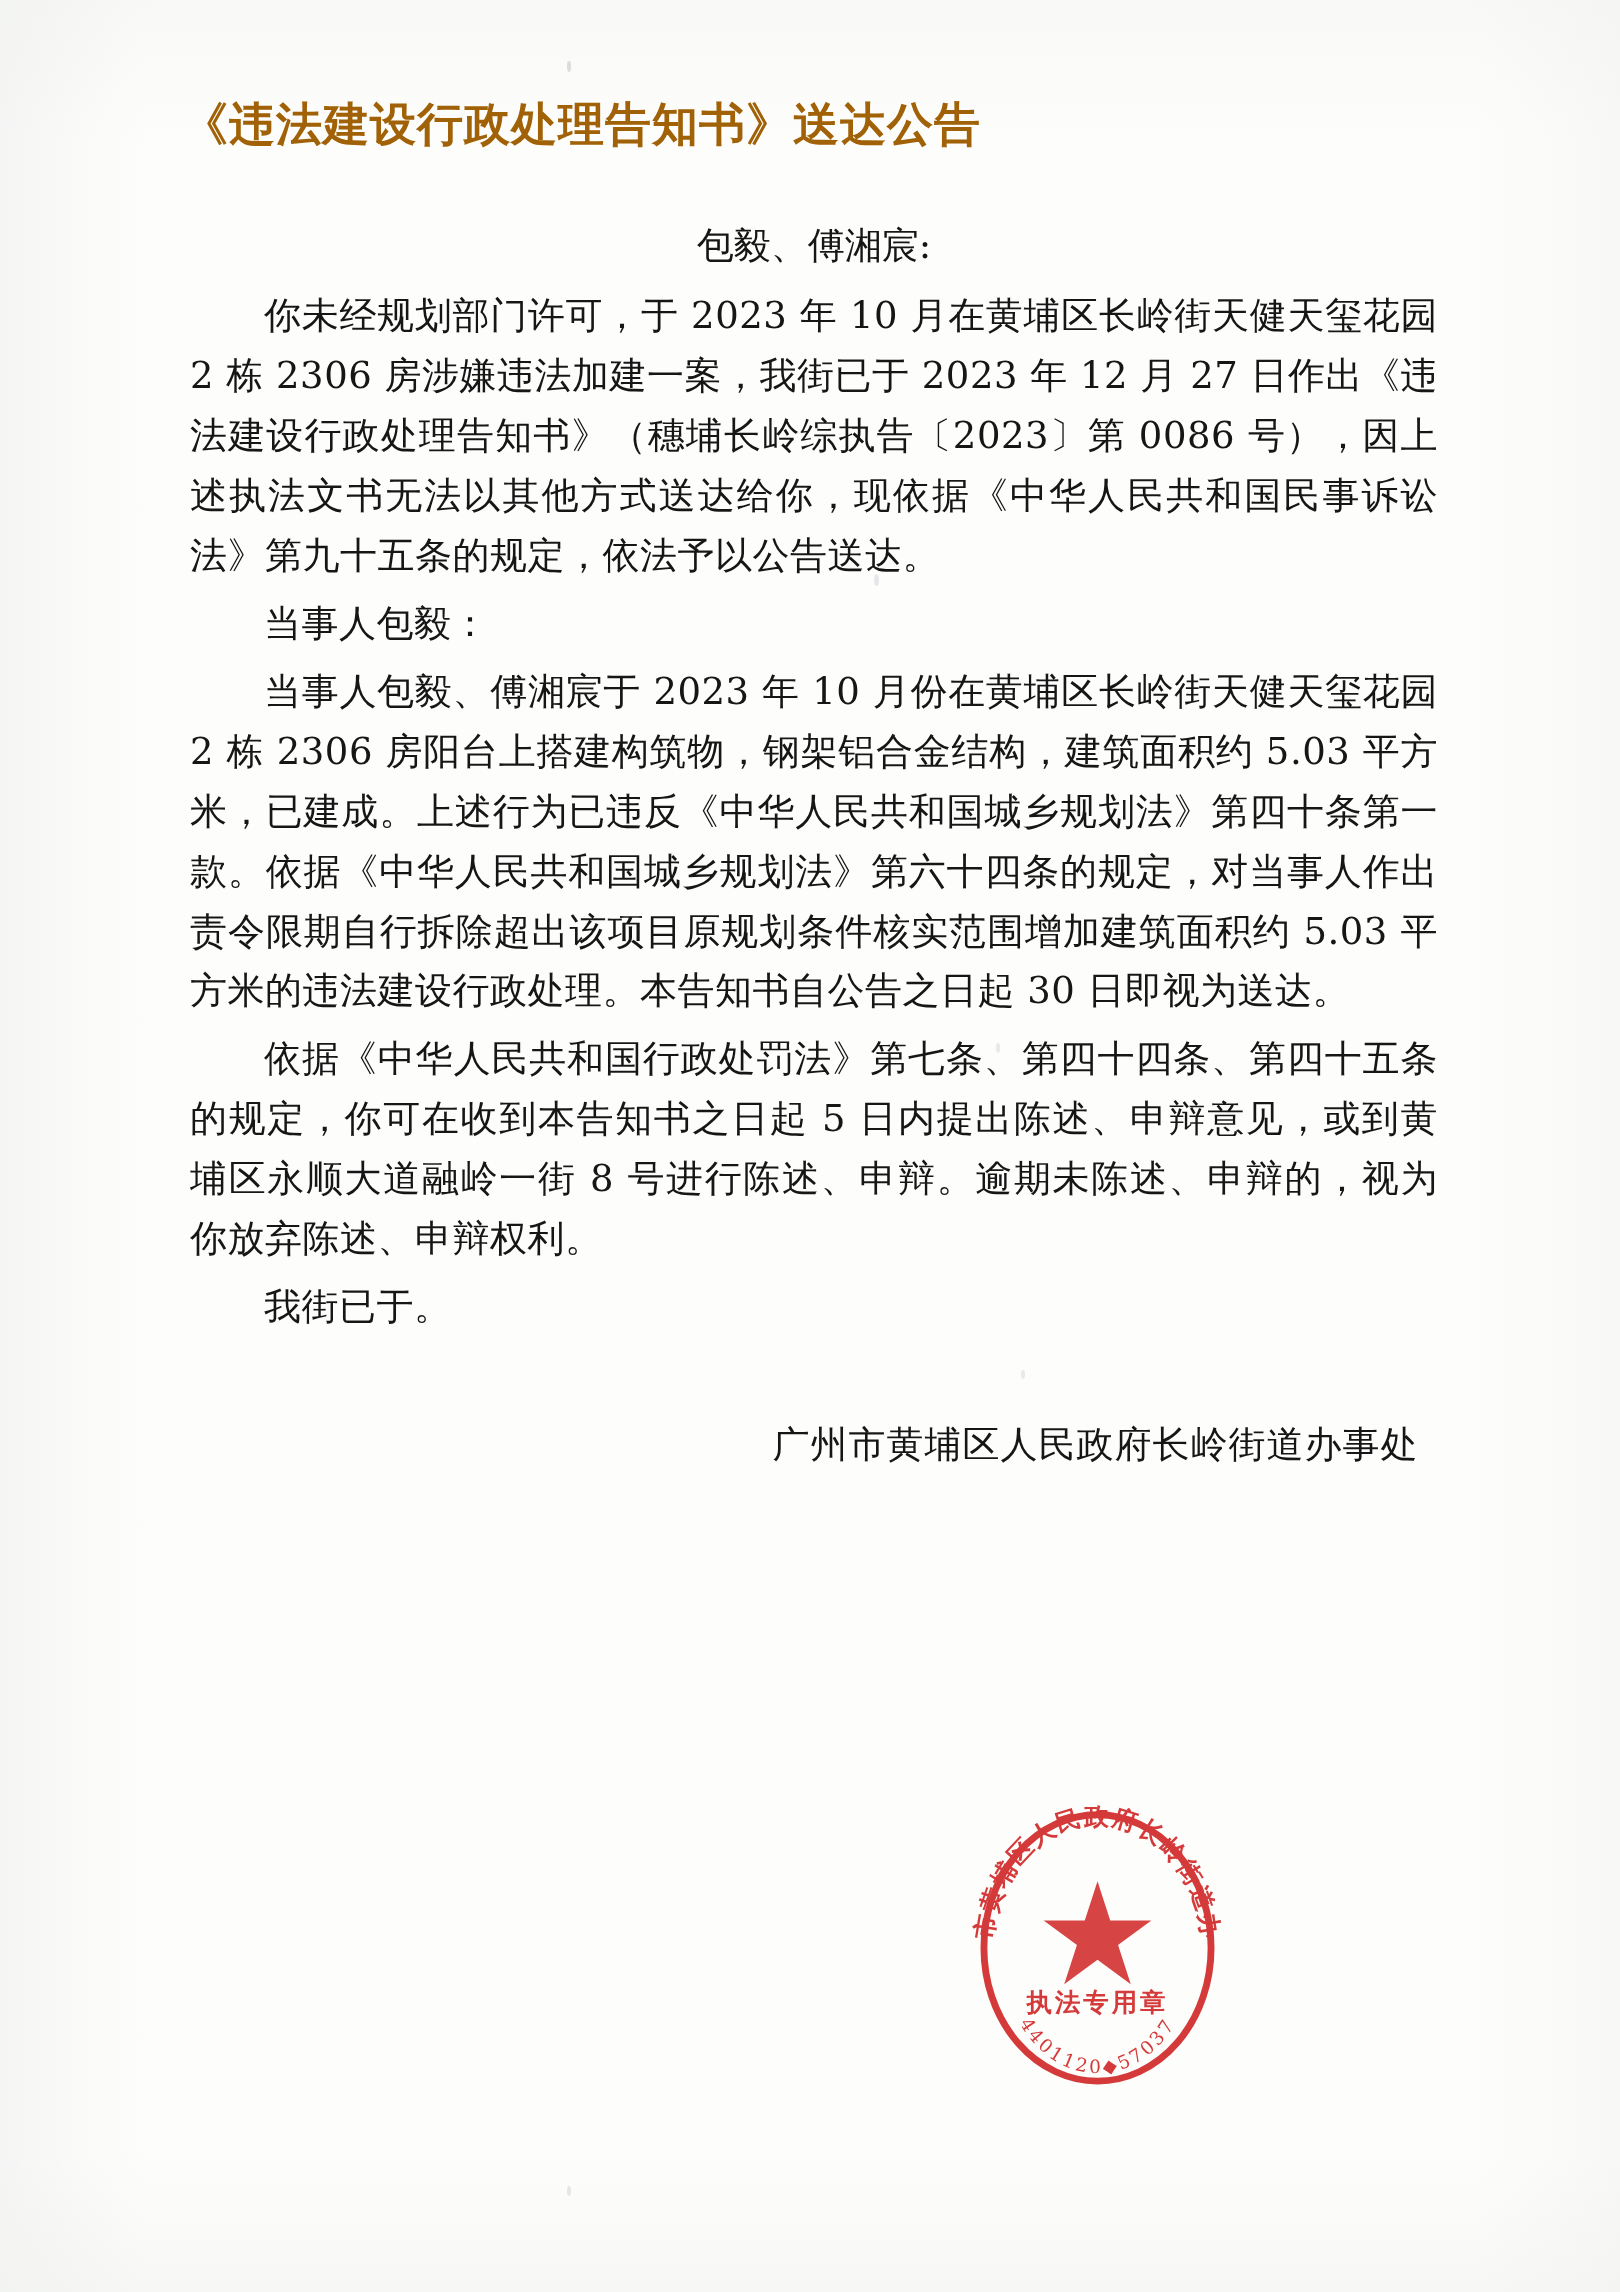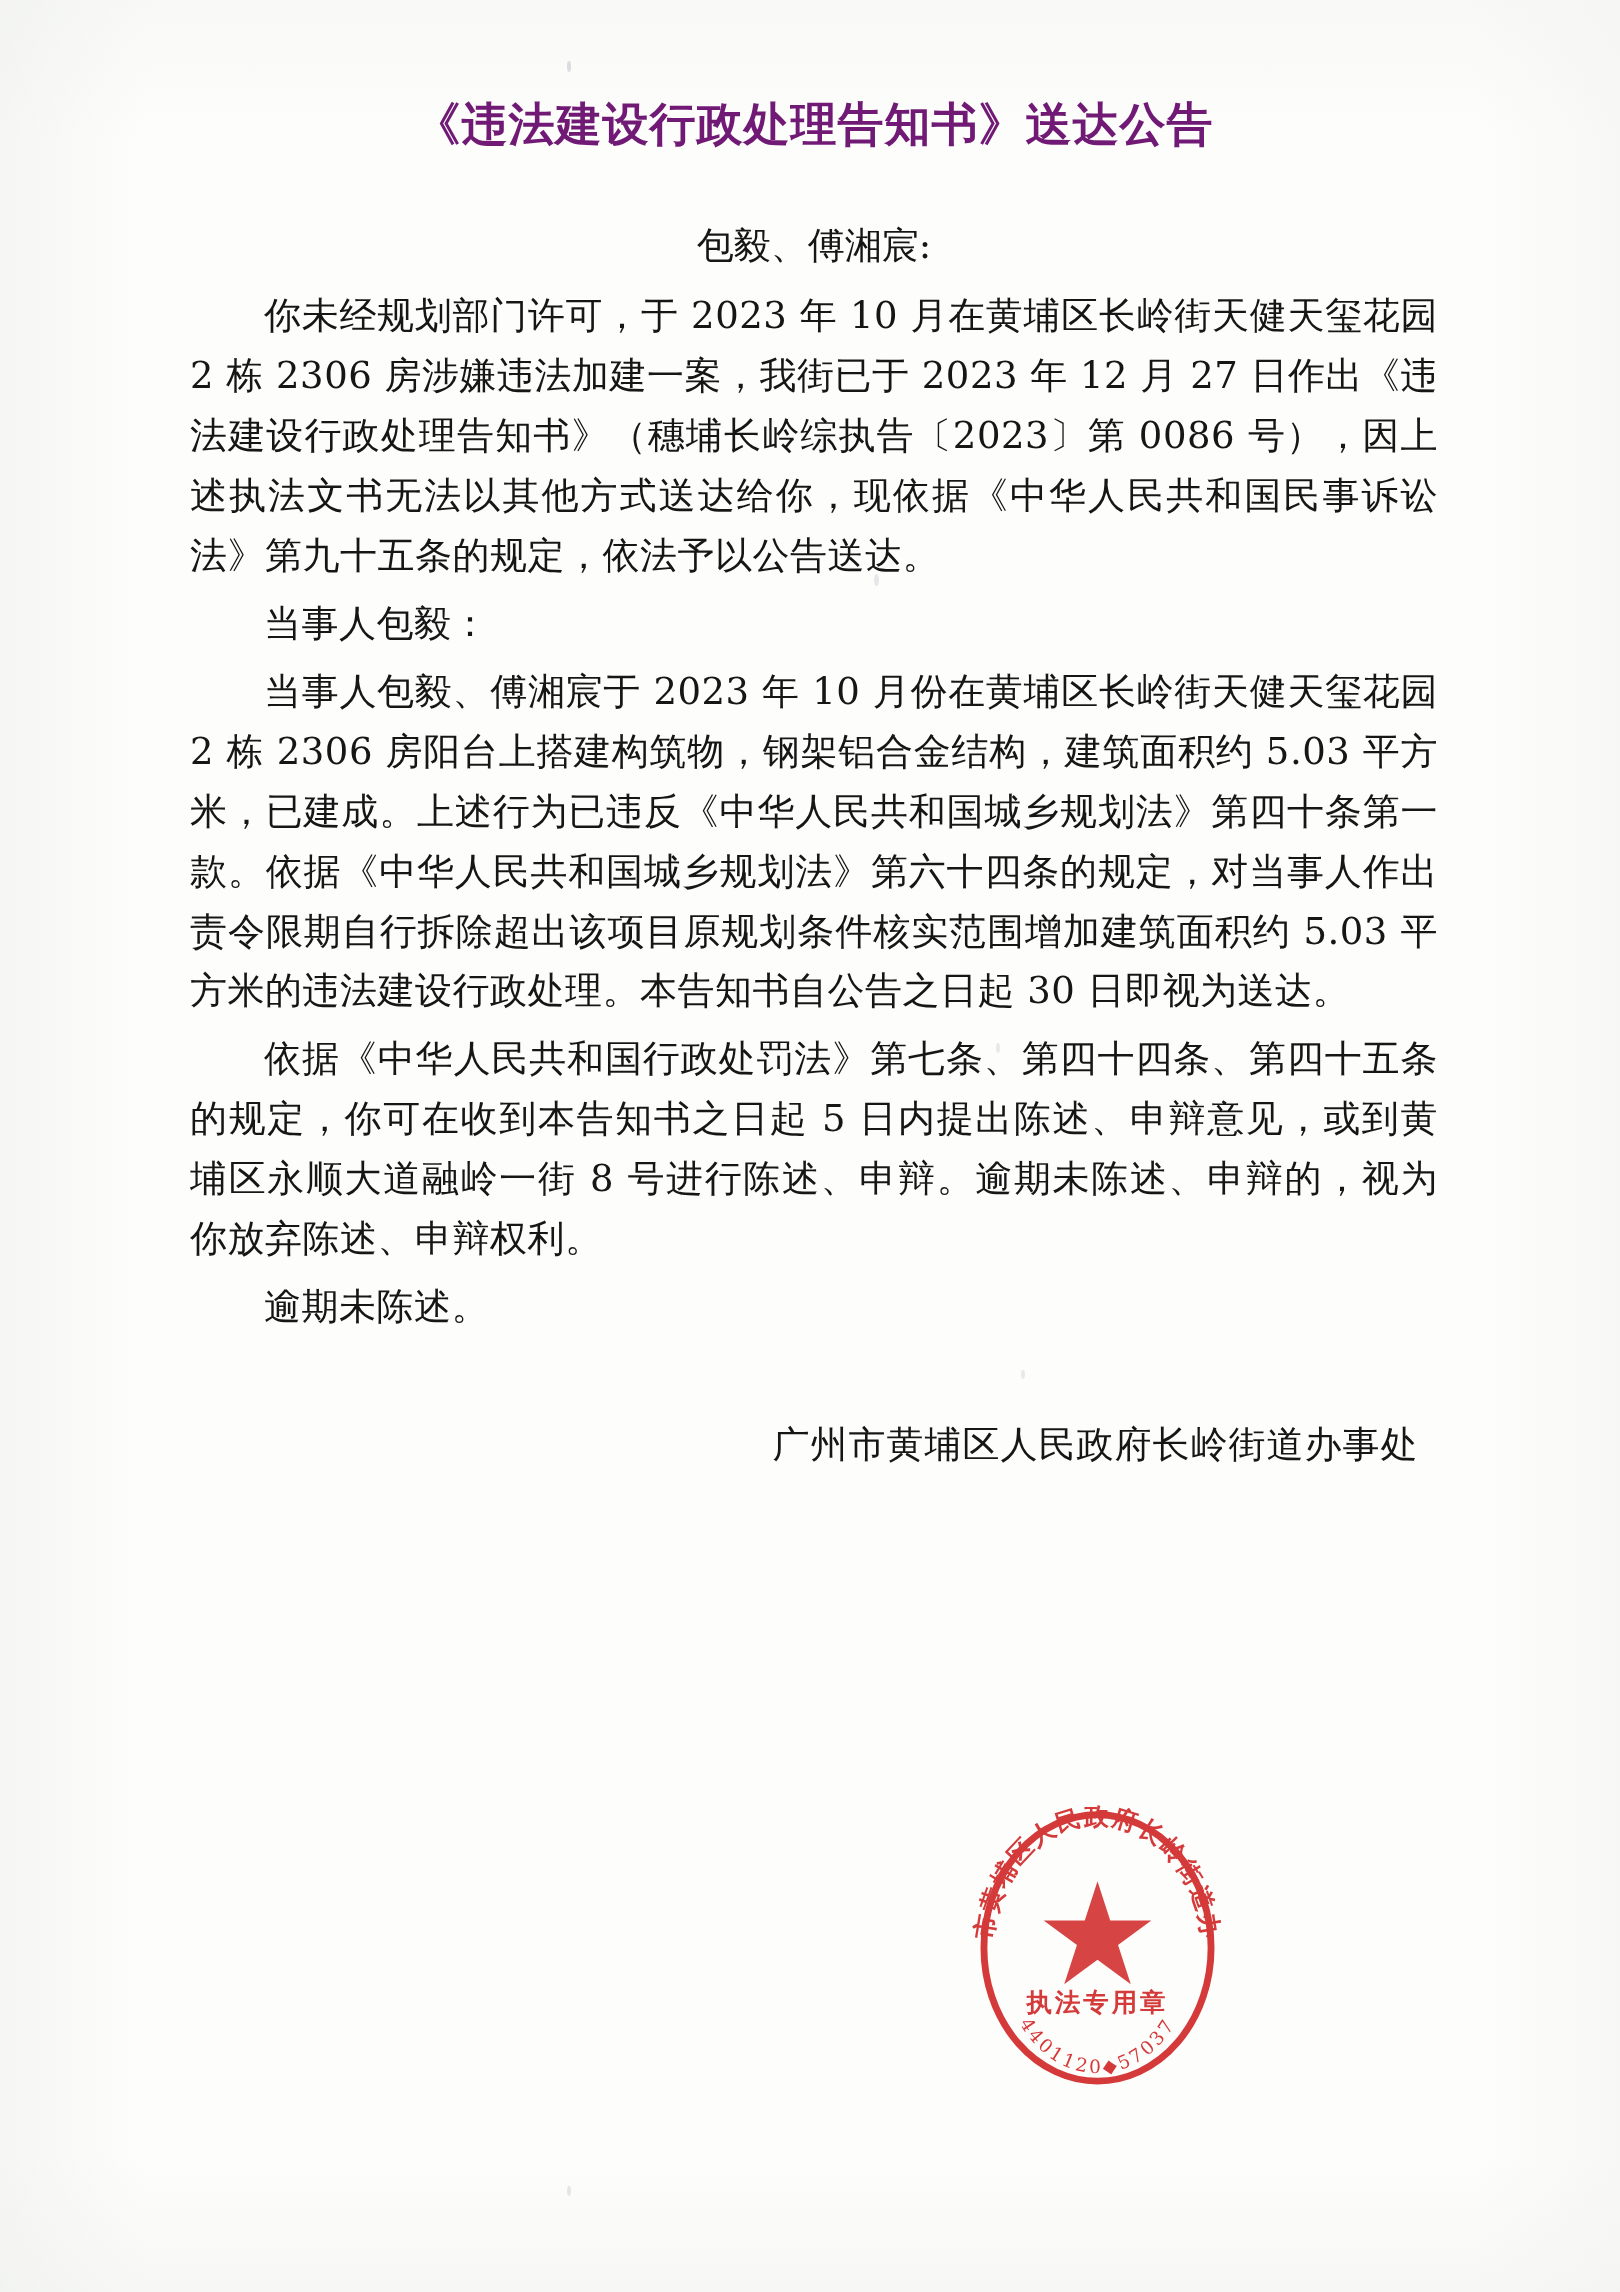--- a/index.html
+++ b/index.html
@@ -35,26 +35,26 @@
   }
 
   .content {
     position: absolute;
     left: 182px;
     top: 0;
     width: 1264px;
   }
 
   .doc-title {
-    text-align: center;
+    text-align: left;
     font-family: "DejaVu Sans", "Liberation Sans", sans-serif;
     font-weight: 700;
     font-size: 46px;
     letter-spacing: 1px;
-    color: #701a75;
+    color: #a16207;
     margin-top: 94px;
     white-space: nowrap;
   }
 
   .addressee {
     margin-top: 61px;
     font-size: 37px;
     line-height: 1.55;
     color: #161616;
     font-family: "DejaVu Serif", "Liberation Serif", serif;
@@ -129,21 +129,21 @@
 
     <div class="doc-title">《违法建设行政处理告知书》送达公告</div>
 
     <div class="addressee">包毅、傅湘宸:</div>
 
     <div class="para-block">
       <p class="body-para">你未经规划部门许可，于 2023 年 10 月在黄埔区长岭街天健天玺花园 2 栋 2306 房涉嫌违法加建一案，我街已于 2023 年 12 月 27 日作出《违法建设行政处理告知书》（穗埔长岭综执告〔2023〕第 0086 号），因上述执法文书无法以其他方式送达给你，现依据《中华人民共和国民事诉讼法》第九十五条的规定，依法予以公告送达。</p>
       <p class="body-para">当事人包毅：</p>
       <p class="body-para">当事人包毅、傅湘宸于 2023 年 10 月份在黄埔区长岭街天健天玺花园 2 栋 2306 房阳台上搭建构筑物，钢架铝合金结构，建筑面积约 5.03 平方米，已建成。上述行为已违反《中华人民共和国城乡规划法》第四十条第一款。依据《中华人民共和国城乡规划法》第六十四条的规定，对当事人作出责令限期自行拆除超出该项目原规划条件核实范围增加建筑面积约 5.03 平方米的违法建设行政处理。本告知书自公告之日起 30 日即视为送达。</p>
       <p class="body-para">依据《中华人民共和国行政处罚法》第七条、第四十四条、第四十五条的规定，你可在收到本告知书之日起 5 日内提出陈述、申辩意见，或到黄埔区永顺大道融岭一街 8 号进行陈述、申辩。逾期未陈述、申辩的，视为你放弃陈述、申辩权利。</p>
-      <p class="body-para">逾期未陈述。</p>
+      <p class="body-para">我街已于。</p>
     </div>
 
     <div class="signature">
       <div class="sig-line">广州市黄埔区人民政府长岭街道办事处</div>
     </div>
 
   </div>
 
   <div class="seal">
     <svg viewBox="0 0 268 286" xmlns="http://www.w3.org/2000/svg">

